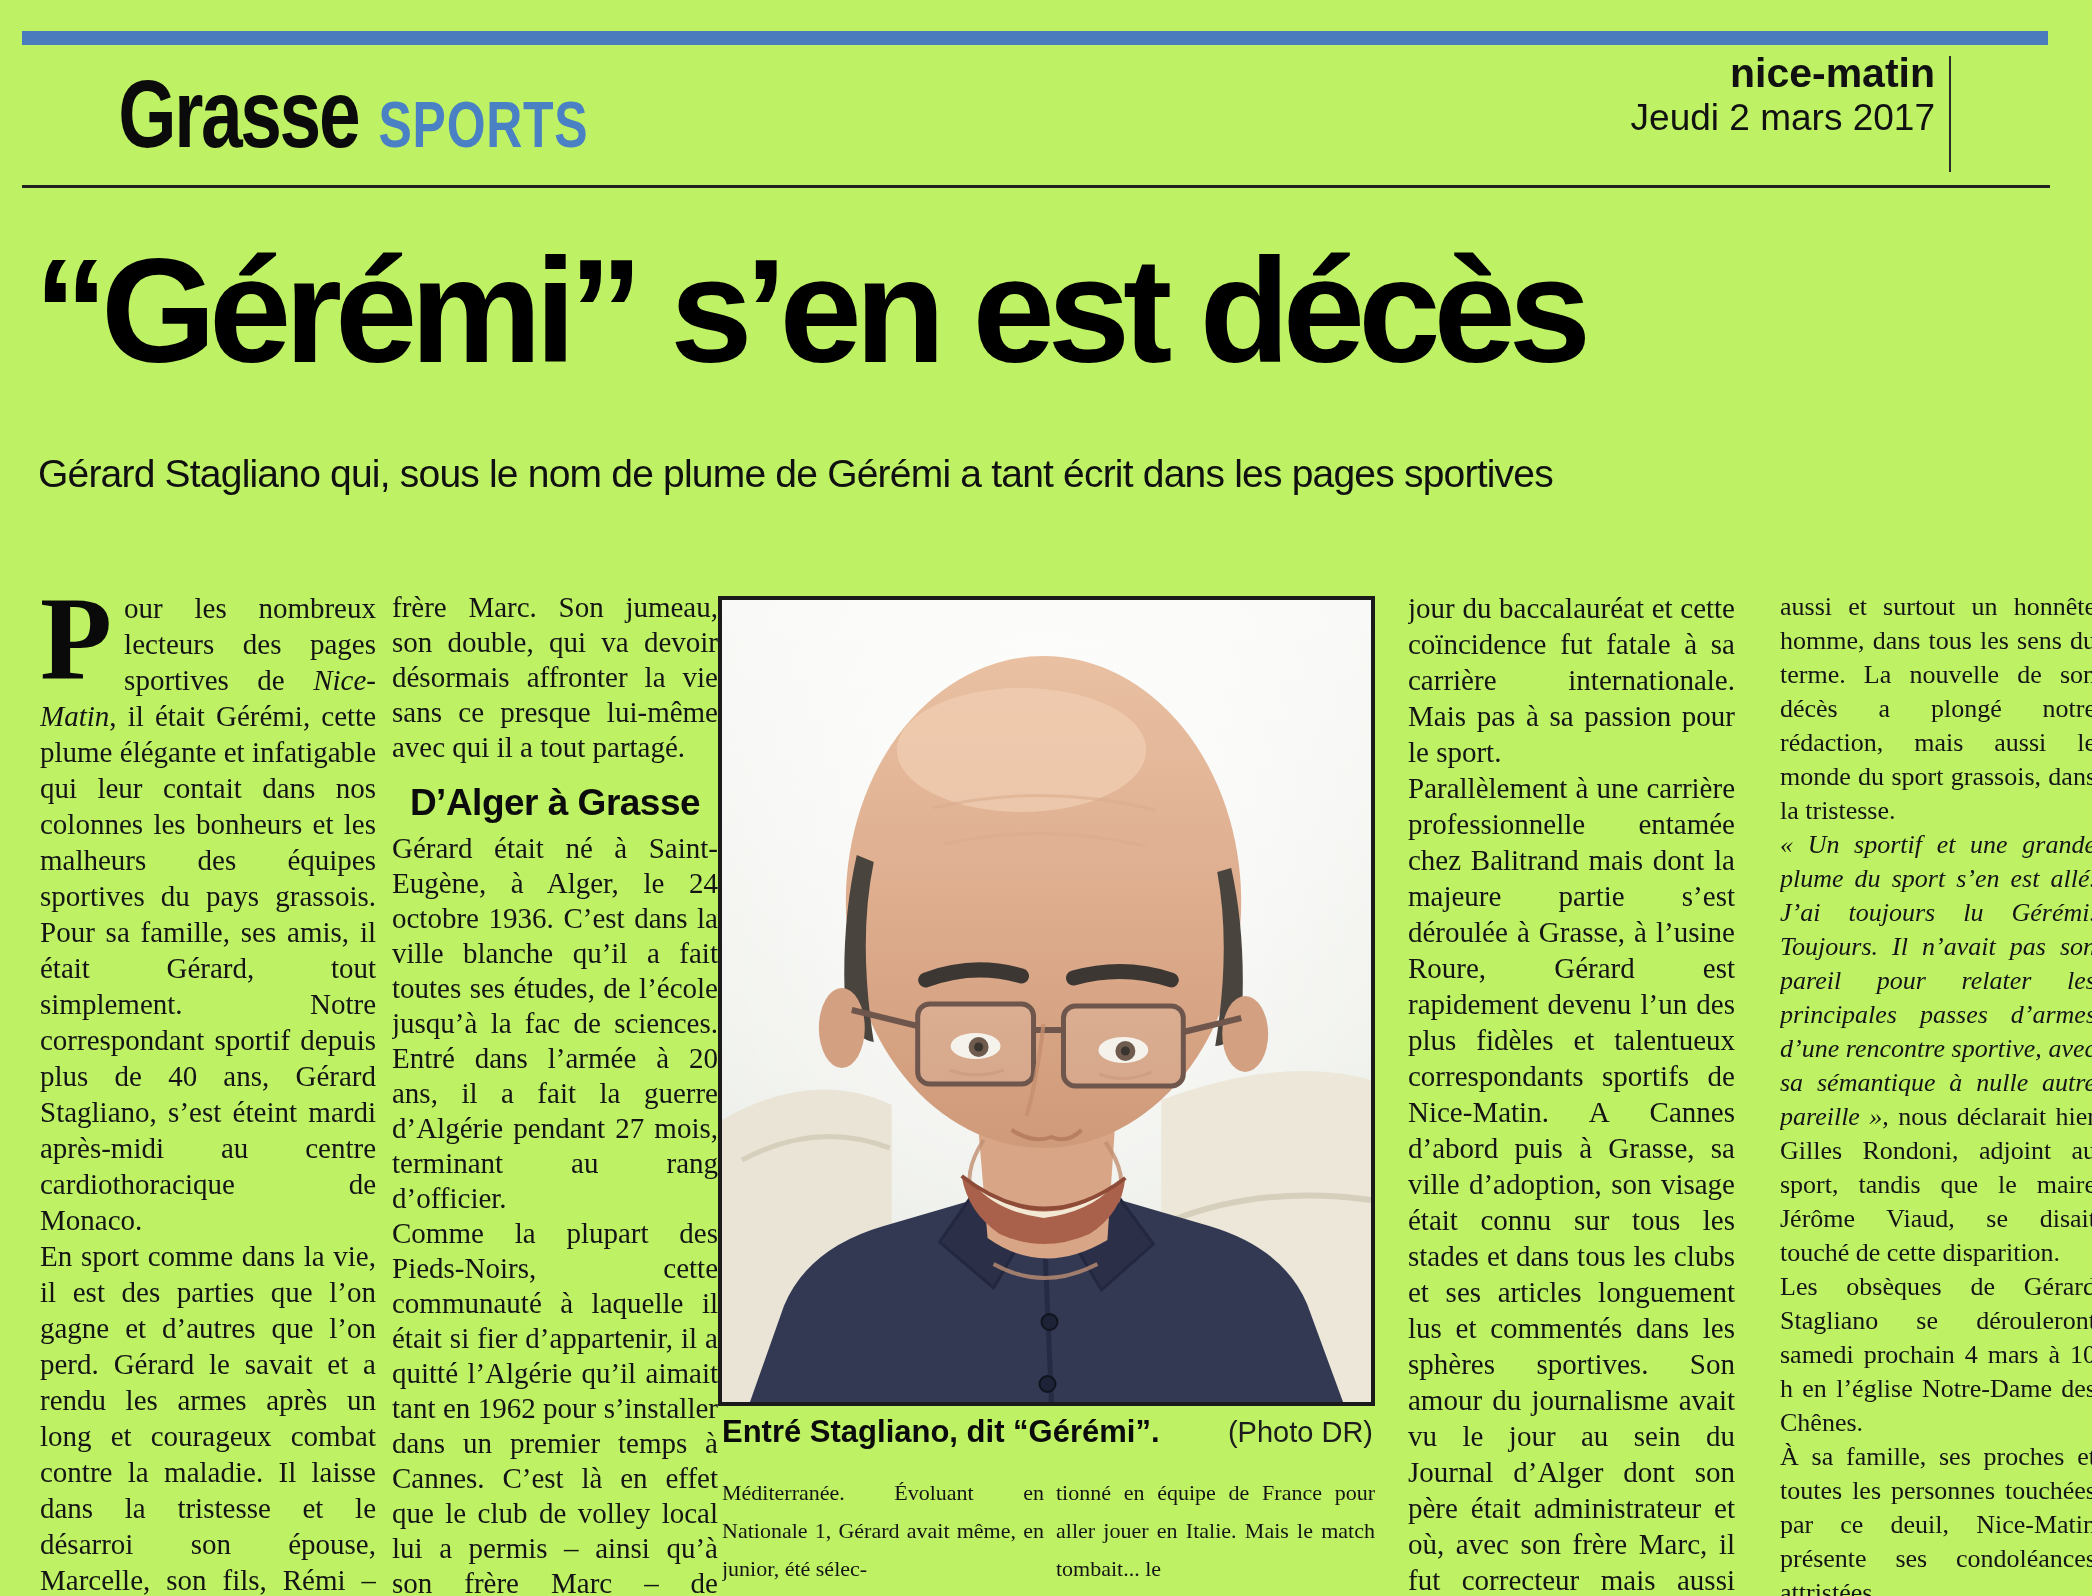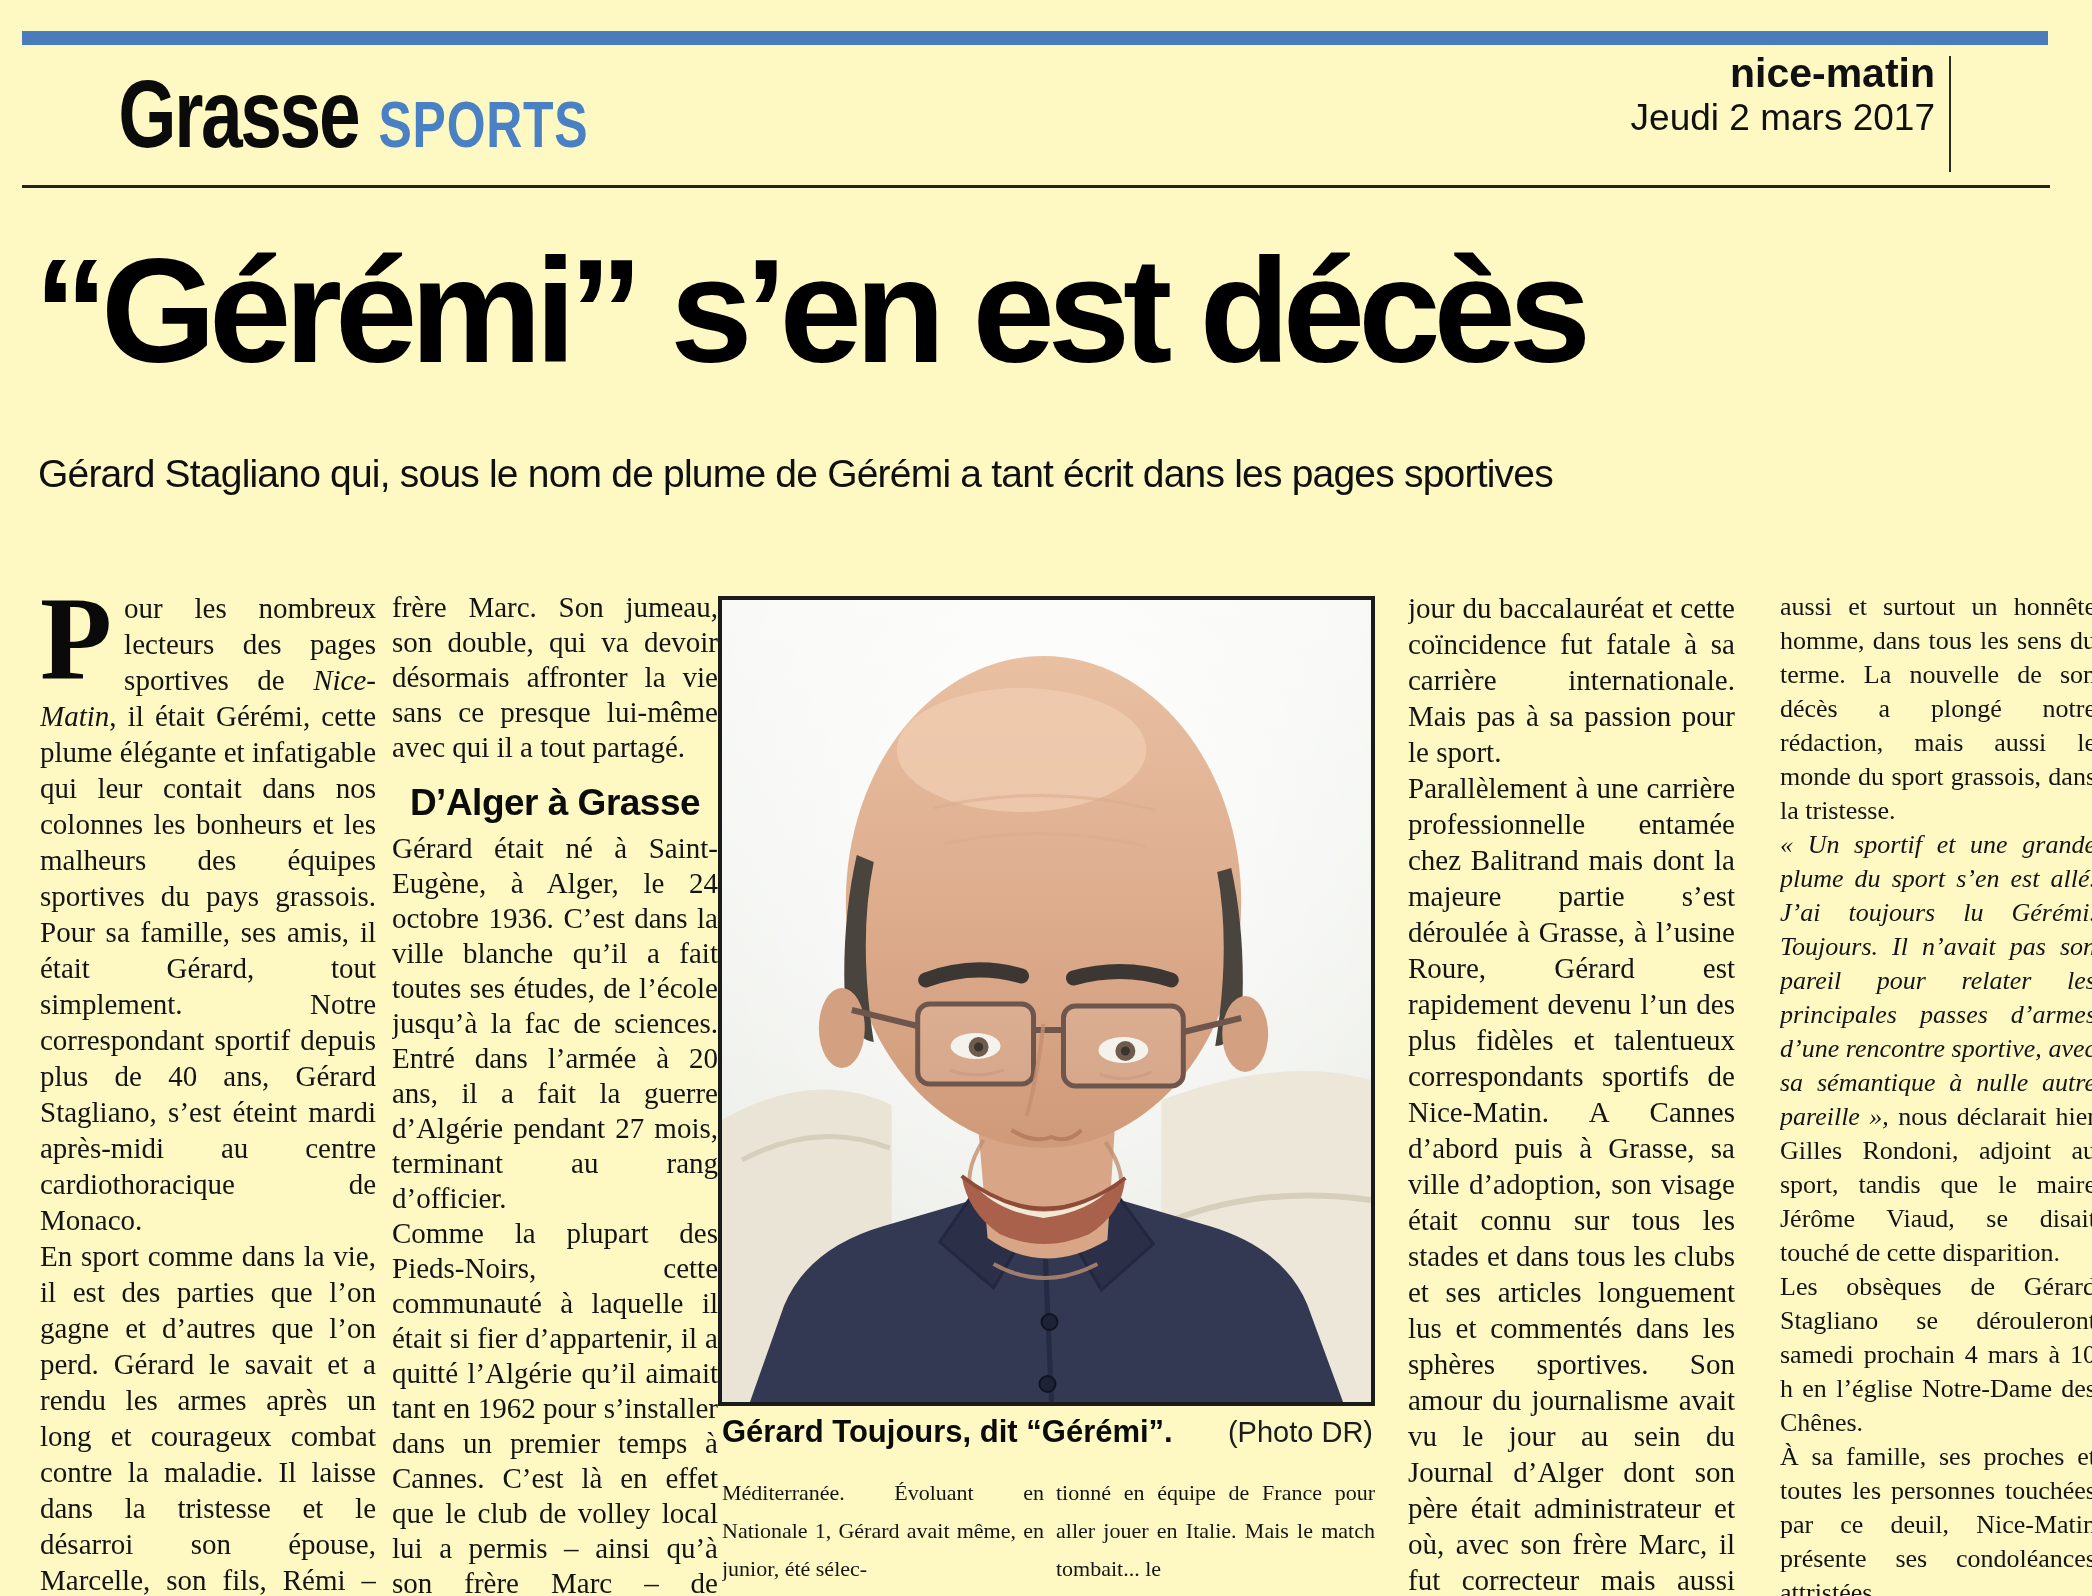--- a/index.html
+++ b/index.html
@@ -1,18 +1,18 @@
 <!DOCTYPE html>
 <html lang="fr"><head>
 <meta charset="utf-8">
 <style>
   html,body{margin:0;padding:0;background:#e8e8e8;}
   .page{
     position:relative;width:2092px;height:1596px;margin:0 auto;
-    background:#fef9c3;overflow:hidden;
+    background:#bef264;overflow:hidden;
     font-family:"Liberation Serif",serif;color:#161616;
   }
   
   .topbar{position:absolute;left:22px;top:31px;width:2026px;height:14px;}
   .masthead-row{
     position:absolute;left:52px;top:66px;display:flex;align-items:baseline;gap:26px;
     font-family:"Liberation Sans",sans-serif;transform:scaleX(0.78);transform-origin:left baseline;
     white-space:nowrap;
   }
   .section{font-size:96px;font-weight:bold;letter-spacing:-3px;color:#0b0b0b;line-height:1;}
@@ -174,21 +174,21 @@
 
       <path d="M240 576 Q322 642 404 578 Q400 614 368 634 Q322 654 278 634 Q246 612 240 576 Z" fill="#a9614b"></path>
       <path d="M252 584 Q322 638 392 586 Q368 612 322 618 Q276 612 252 584 Z" fill="#f2e8d4"></path>
       <path d="M240 576 Q322 640 404 578" stroke="#8e4b38" stroke-width="4" fill="none"></path>
 
       <path d="M272 664 Q322 692 376 664" stroke="#c79475" stroke-width="4" fill="none" opacity="0.75"></path>
     </svg>
   </div>
 
   <div class="caption-row">
-    <span class="caption">Gérard Toujours, dit “Gérémi”.</span>
+    <span class="caption">Entré Stagliano, dit “Gérémi”.</span>
     <span class="credit">(Photo DR)</span>
   </div>
 
   <div class="subcol" id="col3a">
     <p>Méditerranée. Évoluant en Nationale 1, Gérard avait même, en junior, été sélec-</p>
   </div>
   <div class="subcol" id="col3b">
     <p>tionné en équipe de France pour aller jouer en Italie. Mais le match tombait... le</p>
   </div>
 

